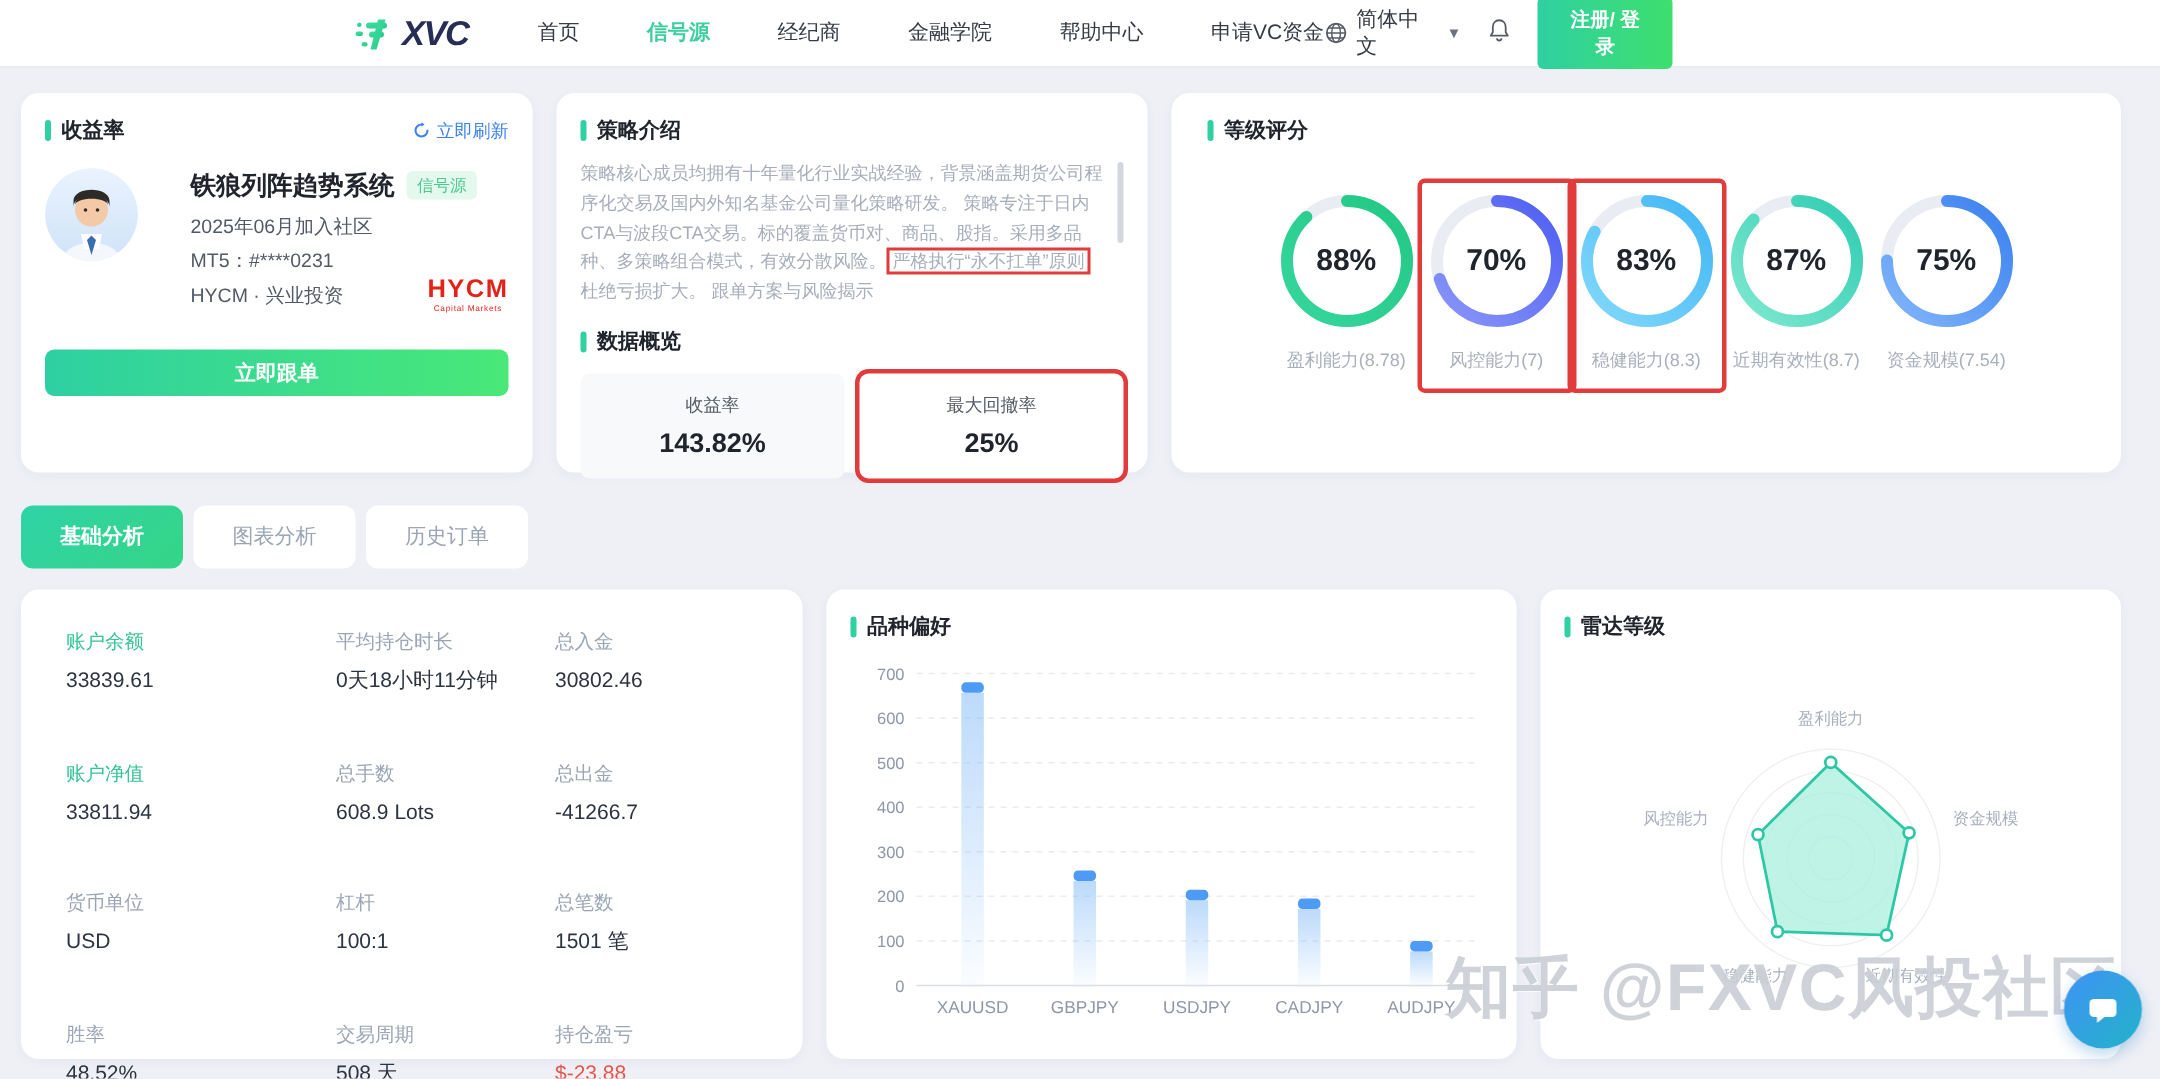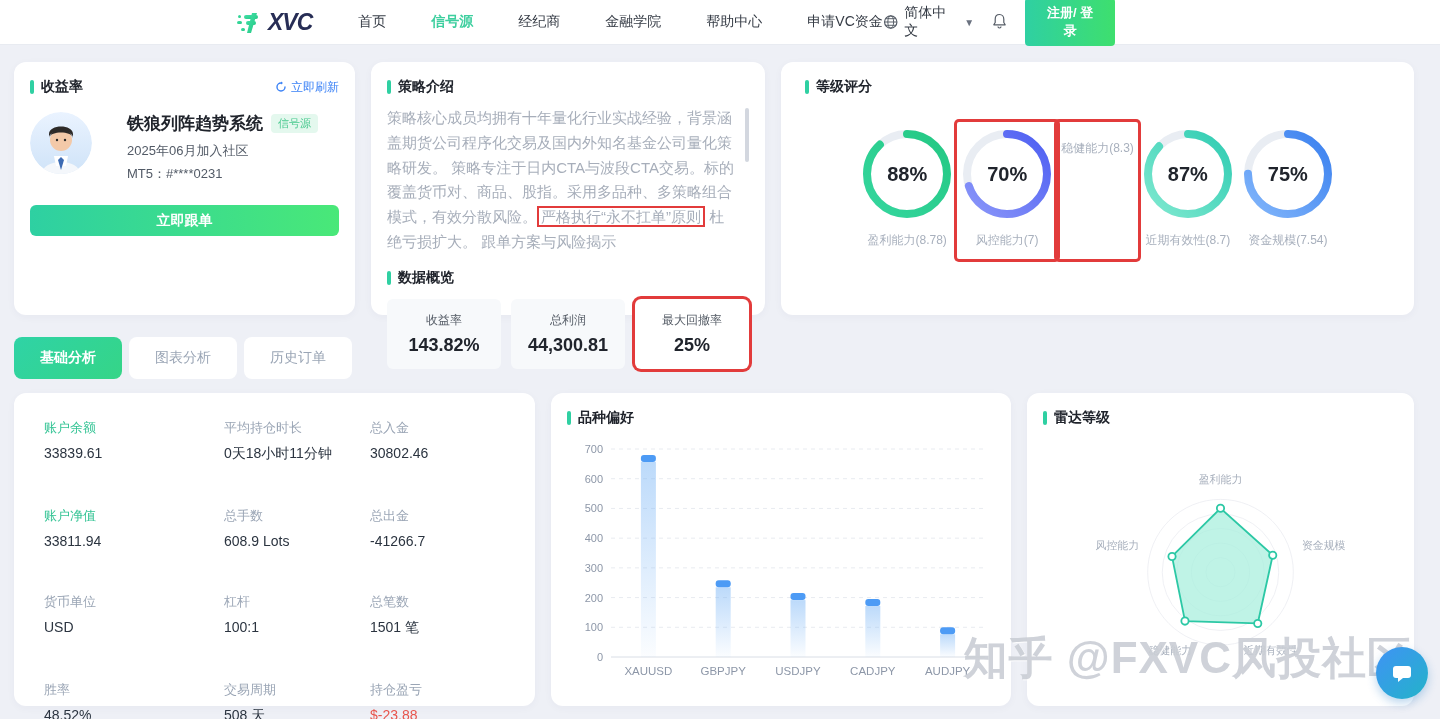--- a/index.html
+++ b/index.html
@@ -41,21 +41,21 @@
   .badge { background:#e4f8ee; color:#49c98f; font-size:11px; padding:2px 7px; border-radius:4px; }
   .p-line { color:#525a66; font-size:13px; margin-top:7px; }
   .p-line2 { color:#525a66; font-size:13px; margin-top:5px; }
   .broker-logo { text-align:center; align-self:flex-end; margin-bottom:2px; }
   .broker-logo .big { color:#e2231a; font-weight:900; font-size:17px; letter-spacing:1px; }
   .broker-logo .sub { color:#e2231a; font-size:5.5px; letter-spacing:.5px; }
   .follow-btn { width:309px; height:31px; margin-top:22px; border:none; border-radius:6px; color:#fff; font-size:14px; font-weight:bold; cursor:pointer; background:linear-gradient(90deg,#2ed0a2,#49e878); }
 
   
   .intro-wrap { position:relative; margin-top:10px; padding-right:10px; }
-  .intro { font-size:15px; line-height:1.65; color:#a7aeba; }
+  .intro { font-size:12px; line-height:1.65; color:#a7aeba; }
   .redbox-inline { border:2px solid #e23b3b; padding:0 2px; color:#a7aeba; }
   .scrollthumb { position:absolute; right:0; top:2px; width:4px; height:54px; background:#d3d7df; border-radius:2px; }
   .overview-title { margin-top:14px; }
   .stats { display:flex; gap:10px; margin-top:12px; }
   .stat-box { flex:1; background:#f7f9fb; border-radius:6px; height:70px; display:flex; flex-direction:column; align-items:center; justify-content:center; gap:6px; position:relative; }
   .stat-label { font-size:12px; color:#555c66; }
   .stat-value { font-size:18px; font-weight:bold; color:#20242c; }
   .stat-box.redbox-stat { box-shadow:0 0 0 3px #e23b3b; background:#fff; }
 
   
@@ -176,20 +176,27 @@
             <circle cx="35" cy="28" r="1.2" fill="#2d2a28"></circle>
           </svg>
         </div>
         <div class="p-info">
           <div class="p-name-row">
             <span class="p-name">铁狼列阵趋势系统</span>
             <span class="badge">信号源</span>
           </div>
           <div class="p-line">2025年06月加入社区</div>
           <div class="p-line2">MT5：#****0231</div>
+          <div style="display:flex; justify-content:space-between;">
+            <div class="p-line2">HYCM · 兴业投资</div>
+            <div class="broker-logo">
+              <div class="big">HYCM</div>
+              <div class="sub">Capital Markets</div>
+            </div>
+          </div>
         </div>
       </div>
       <button class="follow-btn">立即跟单</button>
     </div>
 
     <div class="card card-strategy">
       <div class="sec-title">
         <span class="accent"></span>
         <span>策略介绍</span>
       </div>
@@ -198,24 +205,20 @@
         <div class="scrollthumb"></div>
       </div>
       <div class="sec-title overview-title">
         <span class="accent"></span>
         <span>数据概览</span>
       </div>
       <div class="stats">
         <div class="stat-box">
           <span class="stat-label">收益率</span>
           <span class="stat-value">143.82%</span>
-        </div>
-        <div class="stat-box">
-          <span class="stat-label">总利润</span>
-          <span class="stat-value">44,300.81</span>
         </div>
         <div class="stat-box redbox-stat">
           <span class="stat-label">最大回撤率</span>
           <span class="stat-value">25%</span>
         </div>
       </div>
     </div>
 
     <div class="card card-rating">
       <div class="sec-title">
@@ -249,20 +252,33 @@
                   </linearGradient>
                 </defs>
                 <circle cx="46" cy="46" r="40" fill="none" stroke="#e9edf3" stroke-width="8"></circle>
                 <circle cx="46" cy="46" r="40" fill="none" stroke="url(#dg1)" stroke-width="8" stroke-linecap="round" stroke-dasharray="175.92918860102841 251.32741228718345" transform="rotate(-90 46 46)"></circle>
               </svg>
               <span class="ring-pct">70%</span>
             </div>
           <div class="rate-label">风控能力(7)</div>
         </div>
         <div class="rate-item redbox">
+          <div class="ring">
+              <svg width="92" height="92" viewBox="0 0 92 92">
+                <defs>
+                  <linearGradient id="dg2" x1="0" y1="0" x2="1" y2="1">
+                    <stop offset="0" stop-color="#83d9fb"></stop>
+                    <stop offset="1" stop-color="#41b6f4"></stop>
+                  </linearGradient>
+                </defs>
+                <circle cx="46" cy="46" r="40" fill="none" stroke="#e9edf3" stroke-width="8"></circle>
+                <circle cx="46" cy="46" r="40" fill="none" stroke="url(#dg2)" stroke-width="8" stroke-linecap="round" stroke-dasharray="208.60175219836225 251.32741228718345" transform="rotate(-90 46 46)"></circle>
+              </svg>
+              <span class="ring-pct">83%</span>
+            </div>
           <div class="rate-label">稳健能力(8.3)</div>
         </div>
         <div class="rate-item">
           <div class="ring">
               <svg width="92" height="92" viewBox="0 0 92 92">
                 <defs>
                   <linearGradient id="dg3" x1="0" y1="0" x2="1" y2="1">
                     <stop offset="0" stop-color="#7fe9d0"></stop>
                     <stop offset="1" stop-color="#2fccb2"></stop>
                   </linearGradient>

